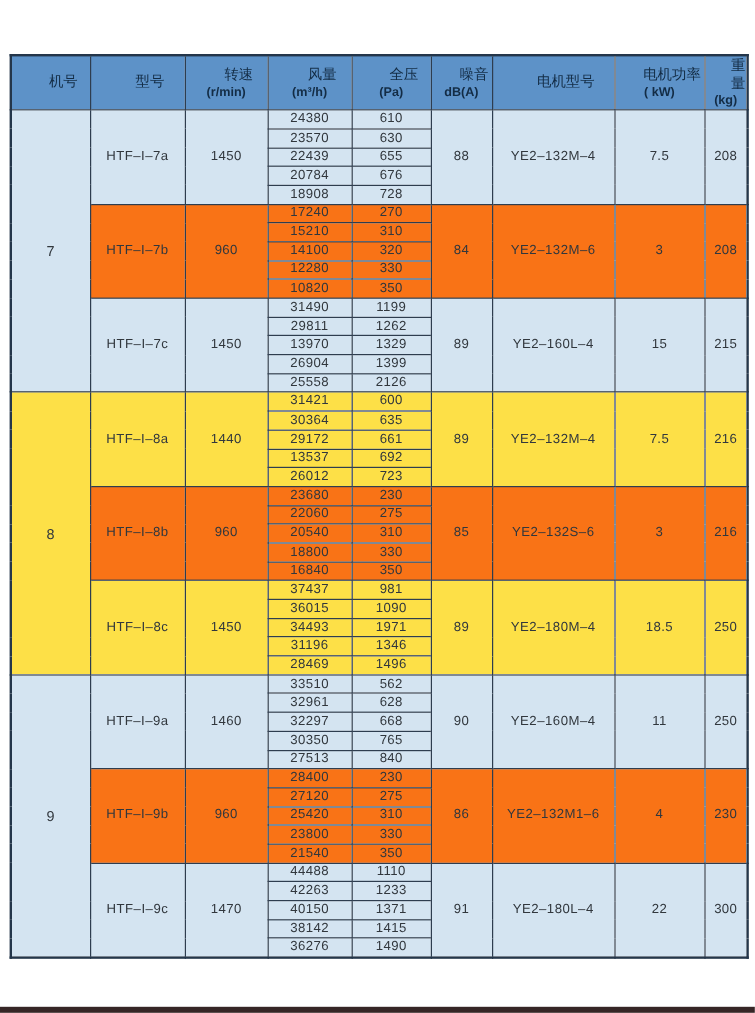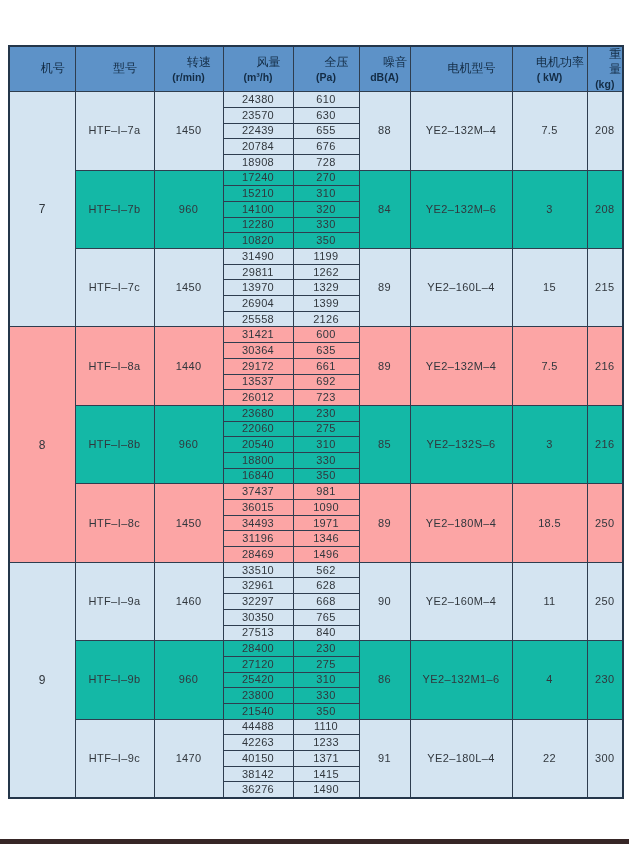--- a/index.html
+++ b/index.html
@@ -38,23 +38,23 @@
   .hu { display: block; font-weight: 700; font-size: 10.5px; margin-top: 1px; }
 
   .params tbody td {
     font-size: 11px; color: #31373d; height: 15.7px; line-height: 1;
     letter-spacing: 0.3px;
   }
   .params tbody td[data-name="machine-no-cell"] { font-size: 12px; }
   .params tbody td[data-name="model-cell"],
   .params tbody td[data-name="motor-model-cell"] { letter-spacing: 0.4px; }
 
-  .shade-light  { background: #14b8a6; }
+  .shade-light  { background: #f97316; }
   .shade-medium { background: #d4e4f1; }
-  .shade-dark   { background: #fca5a5; margin-top: 40px; }
+  .shade-dark   { background: #fde047; margin-top: 40px; }
 
   .bottom-rule {
     position: absolute; left: 0; bottom: 0; width: 629px; height: 5px;
     background: #362626;
   }
 </style>
 </head>
 <body>
 
 <div class="page" data-name="catalog-page">

